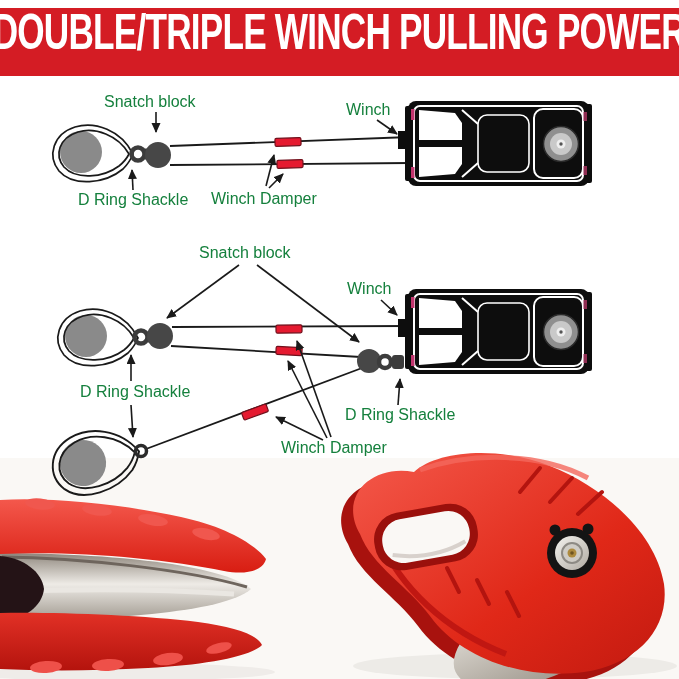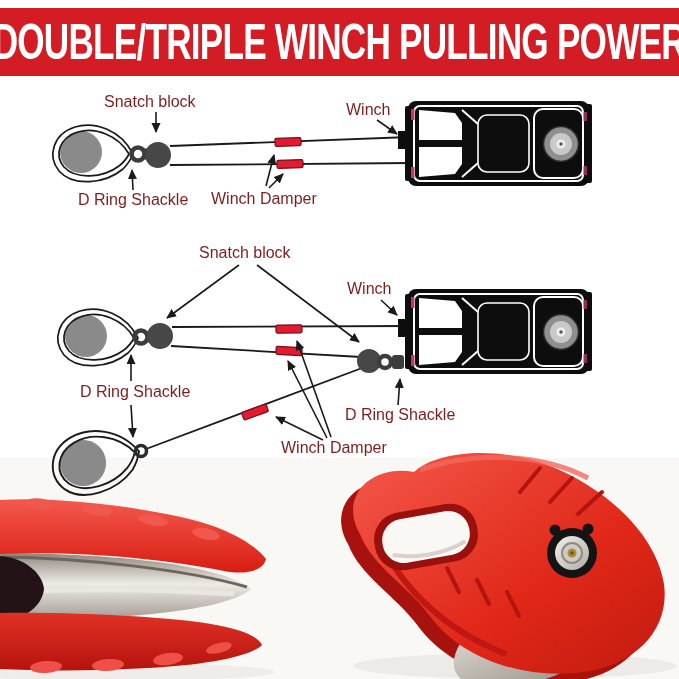--- a/index.html
+++ b/index.html
@@ -3,29 +3,29 @@
 <meta charset="utf-8">
 <style>
   html,body{margin:0;padding:0;background:#ffffff;}
   #stage{
     position:relative;width:679px;height:679px;overflow:hidden;
     background:#ffffff;font-family:"Liberation Sans",sans-serif;
   }
   
   #banner{
     position:absolute;left:0;top:8px;width:679px;height:68px;
-    background:#d41c24;display:flex;align-items:center;justify-content:center;
+    background:#d41c24;display:flex;justify-content:center;
   }
   #banner .title{
     color:#ffffff;font-weight:bold;font-size:44px;white-space:nowrap;
     letter-spacing:-1px;transform:scale(0.80,1.12);transform-origin:center;
   }
   
   .lbl{
-    position:absolute;color:#7f1d1d;font-size:16px;line-height:17px;
+    position:absolute;color:#15803d;font-size:16px;line-height:17px;
     white-space:nowrap;
     text-align:right;
   }
   .l-d1-snatch{left:104px;top:93px;}
   .l-d1-winch{left:346px;top:101px;}
   .l-d1-dring{left:78px;top:191px;}
   .l-d1-damper{left:211px;top:190px;}
   .l-d2-snatch{left:199px;top:244px;}
   .l-d2-winch{left:347px;top:280px;}
   .l-d2-dring-a{left:80px;top:383px;}

